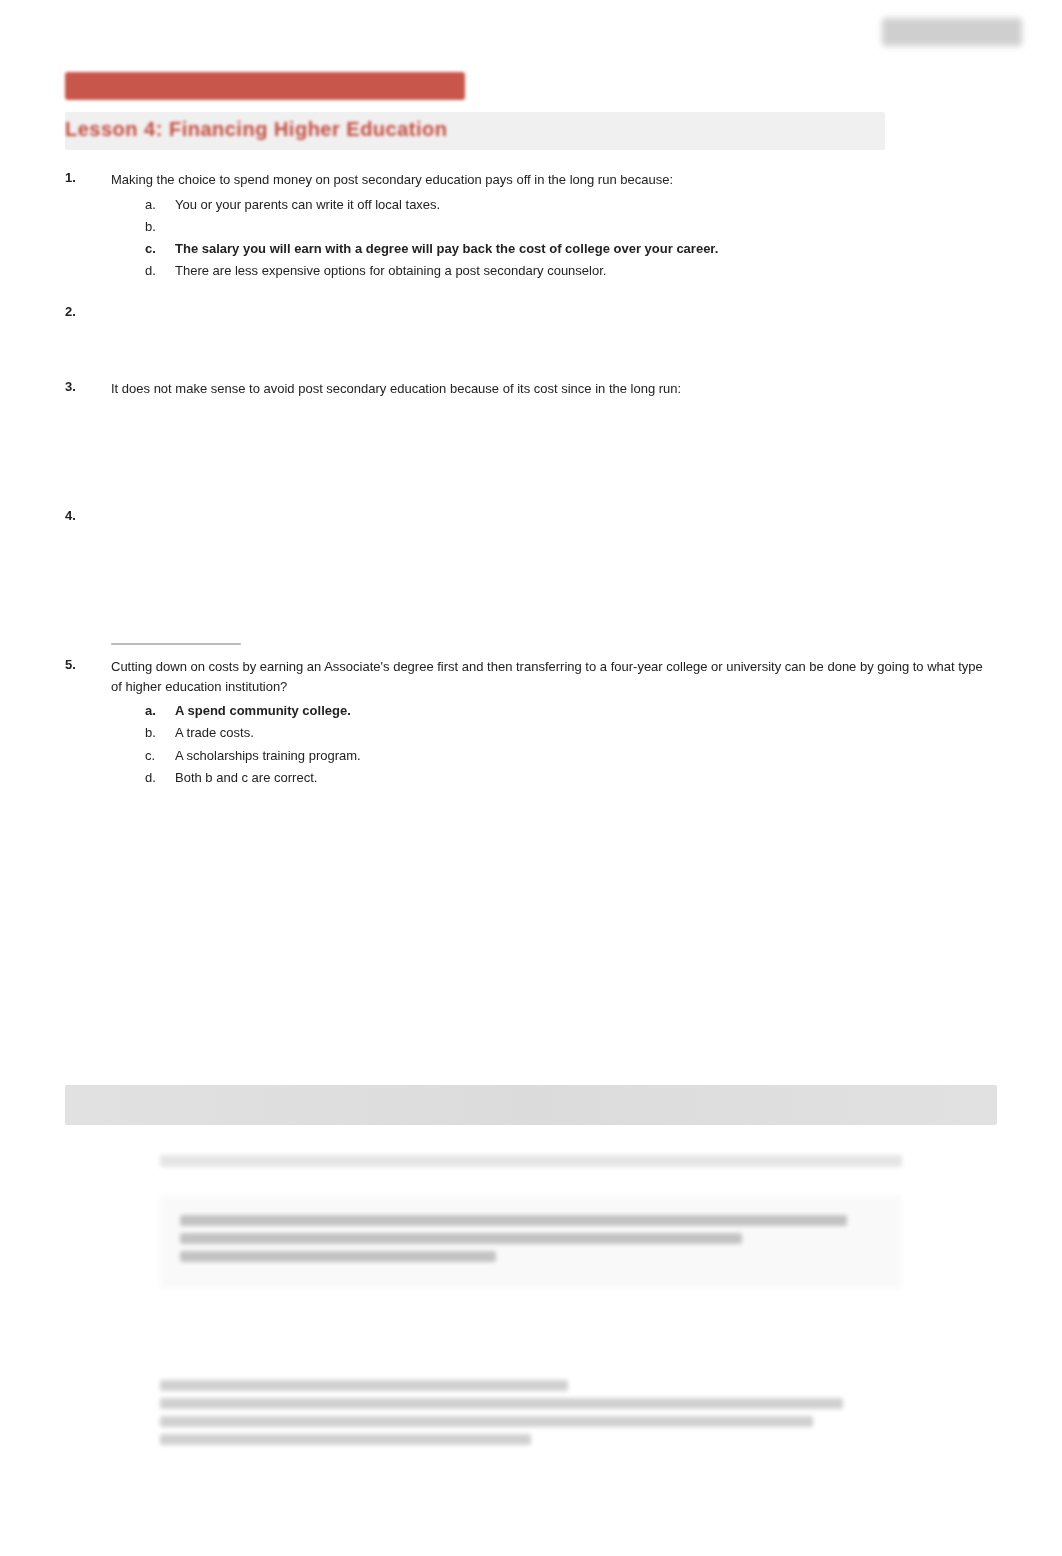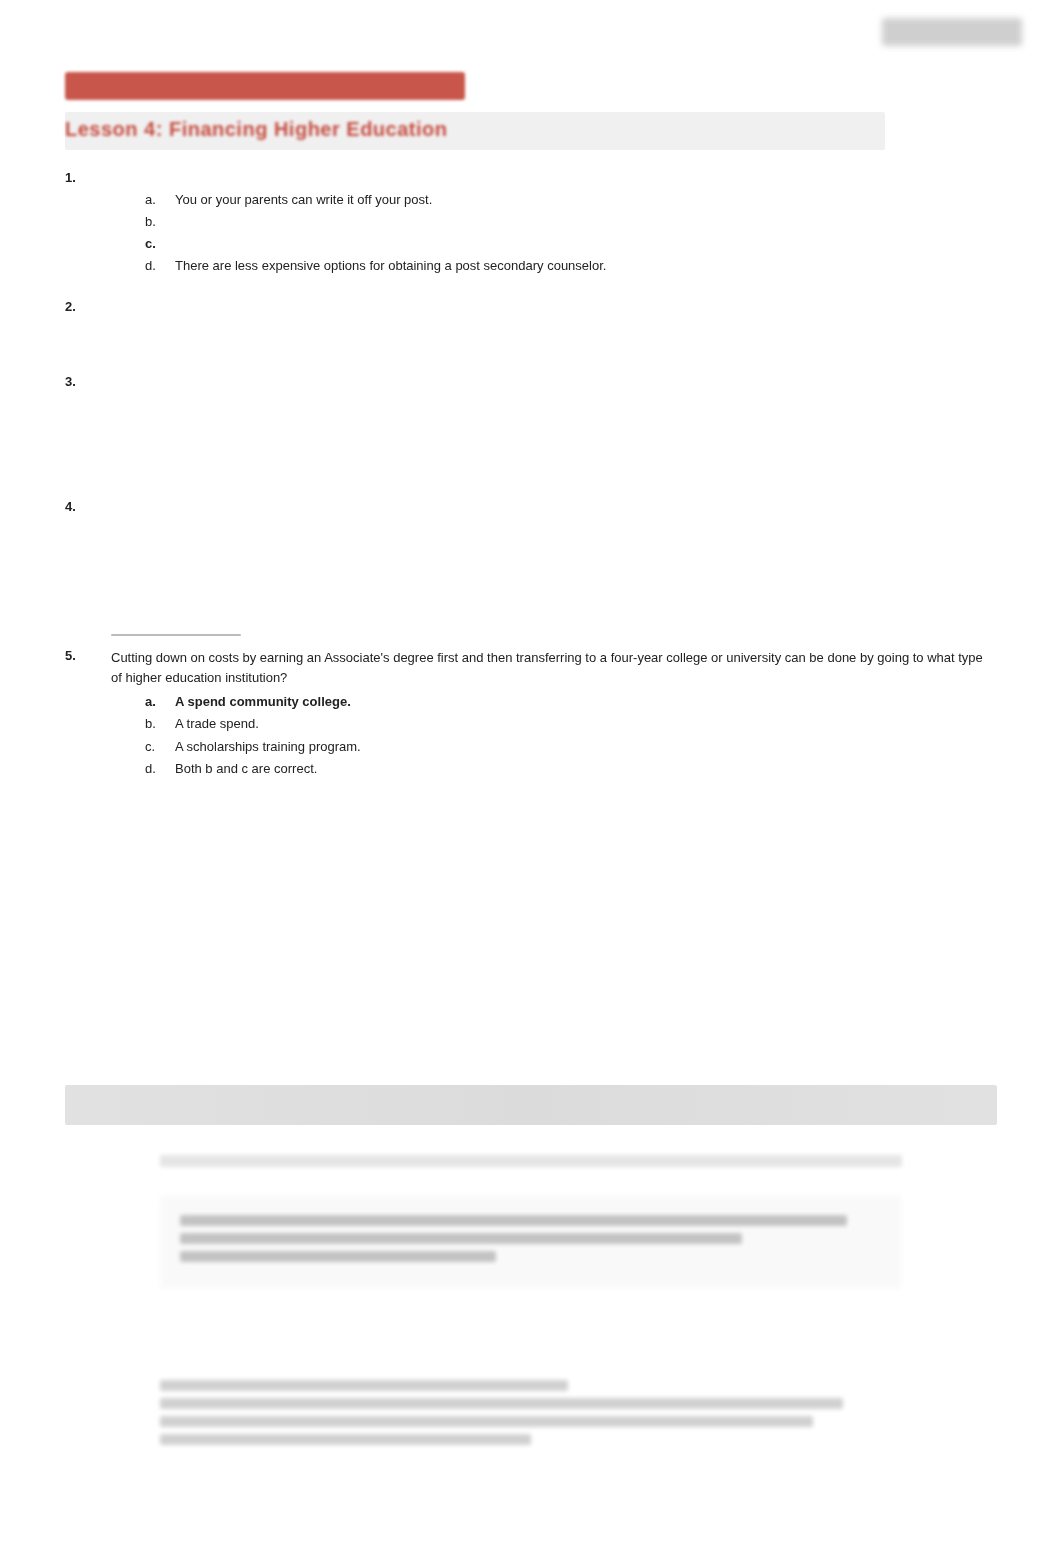--- a/index.html
+++ b/index.html
@@ -155,48 +155,51 @@
 
   <div class="title-bg-bar"></div>
 
   <div class="lesson-title">Lesson 4: Financing Higher Education</div>
 
   <div class="content">
 
     <div class="question-block">
       <div class="question-item">
         <span class="q-num">1.</span>
+        <span class="q-body">Making the choice to spend money on post secondary education pays off in the long run because:</span>
       </div>
       <ul class="answer-list">
         <li>
           <span class="letter">a.</span>
-          <span>You or your parents can write it off your post.</span>
+          <span>You or your parents can write it off local taxes.</span>
         </li>
         <li>
           <span class="letter">b.</span>
         </li>
         <li class="correct">
           <span class="letter">c.</span>
+          <span>The salary you will earn with a degree will pay back the cost of college over your career.</span>
         </li>
         <li>
           <span class="letter">d.</span>
           <span>There are less expensive options for obtaining a post secondary counselor.</span>
         </li>
       </ul>
     </div>
 
     <div class="question-block open-question">
       <div class="question-item">
         <span class="q-num">2.</span>
       </div>
     </div>
 
     <div class="question-block open-question" style="margin-bottom: 110px;">
       <div class="question-item">
         <span class="q-num">3.</span>
+        <span class="q-body">It does not make sense to avoid post secondary education because of its cost since in the long run:</span>
       </div>
     </div>
 
     <div class="question-block open-question large-space" style="margin-bottom: 120px;">
       <div class="question-item">
         <span class="q-num">4.</span>
       </div>
     </div>
 
     <div style="width: 130px; height: 2px; background: #bbb; margin-bottom: 12px; margin-left: 46px; border-radius: 1px;"></div>
@@ -206,21 +209,21 @@
         <span class="q-num">5.</span>
         <span class="q-body">Cutting down on costs by earning an Associate's degree first and then transferring to a four-year college or university can be done by going to what type of higher education institution?</span>
       </div>
       <ul class="answer-list">
         <li class="correct">
           <span class="letter">a.</span>
           <span>A spend community college.</span>
         </li>
         <li>
           <span class="letter">b.</span>
-          <span>A trade spend.</span>
+          <span>A trade costs.</span>
         </li>
         <li>
           <span class="letter">c.</span>
           <span>A scholarships training program.</span>
         </li>
         <li>
           <span class="letter">d.</span>
           <span>Both b and c are correct.</span>
         </li>
       </ul>

